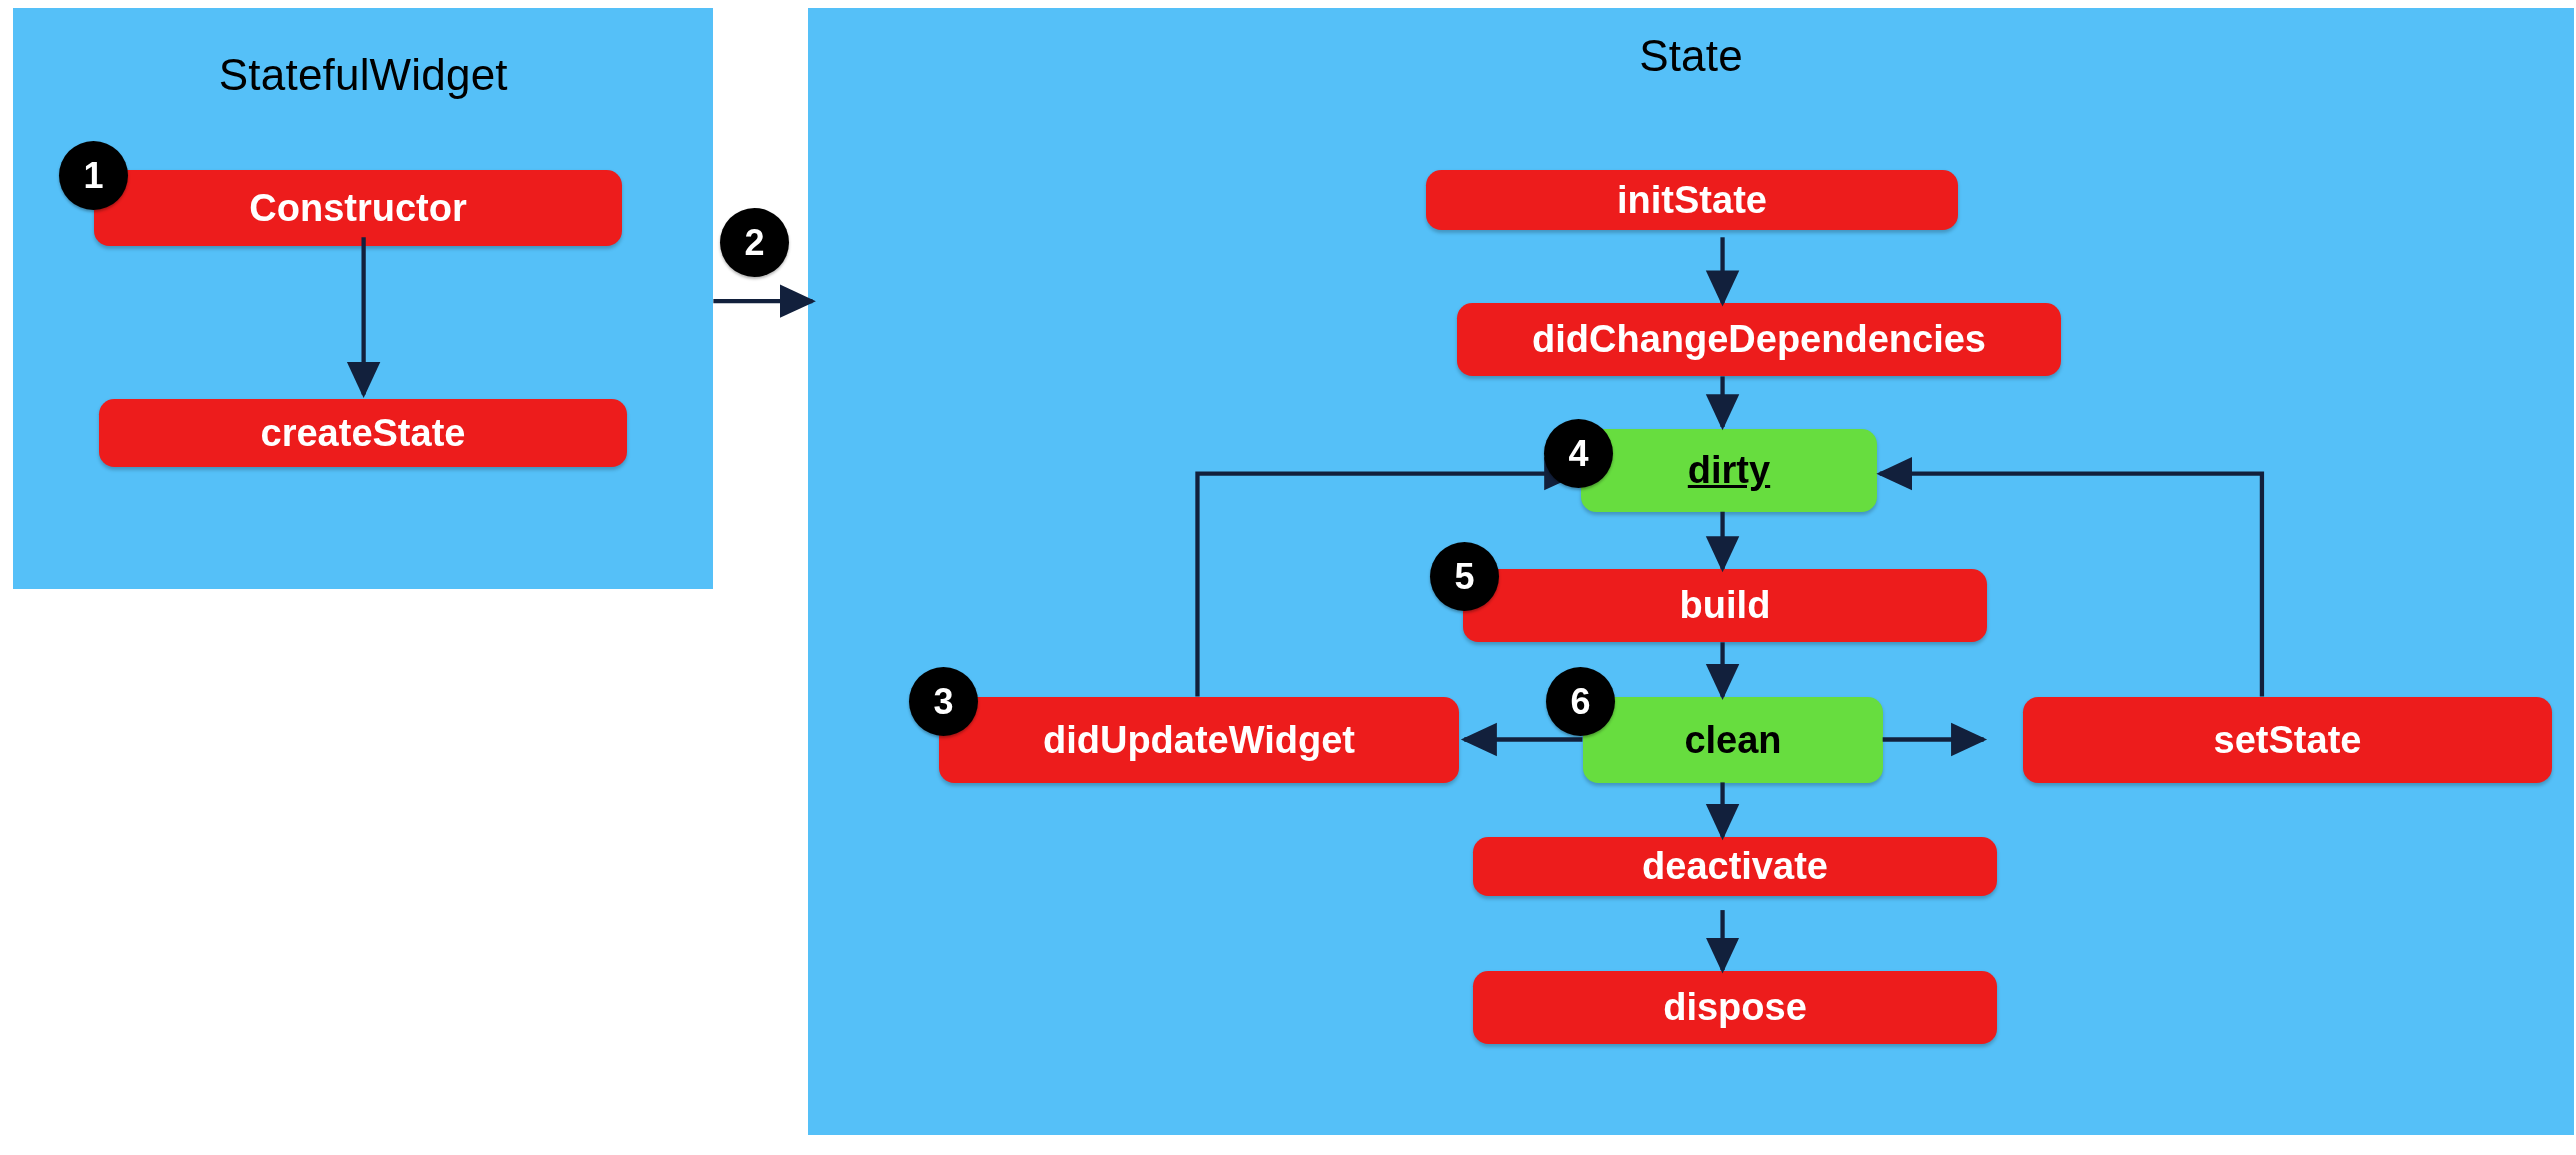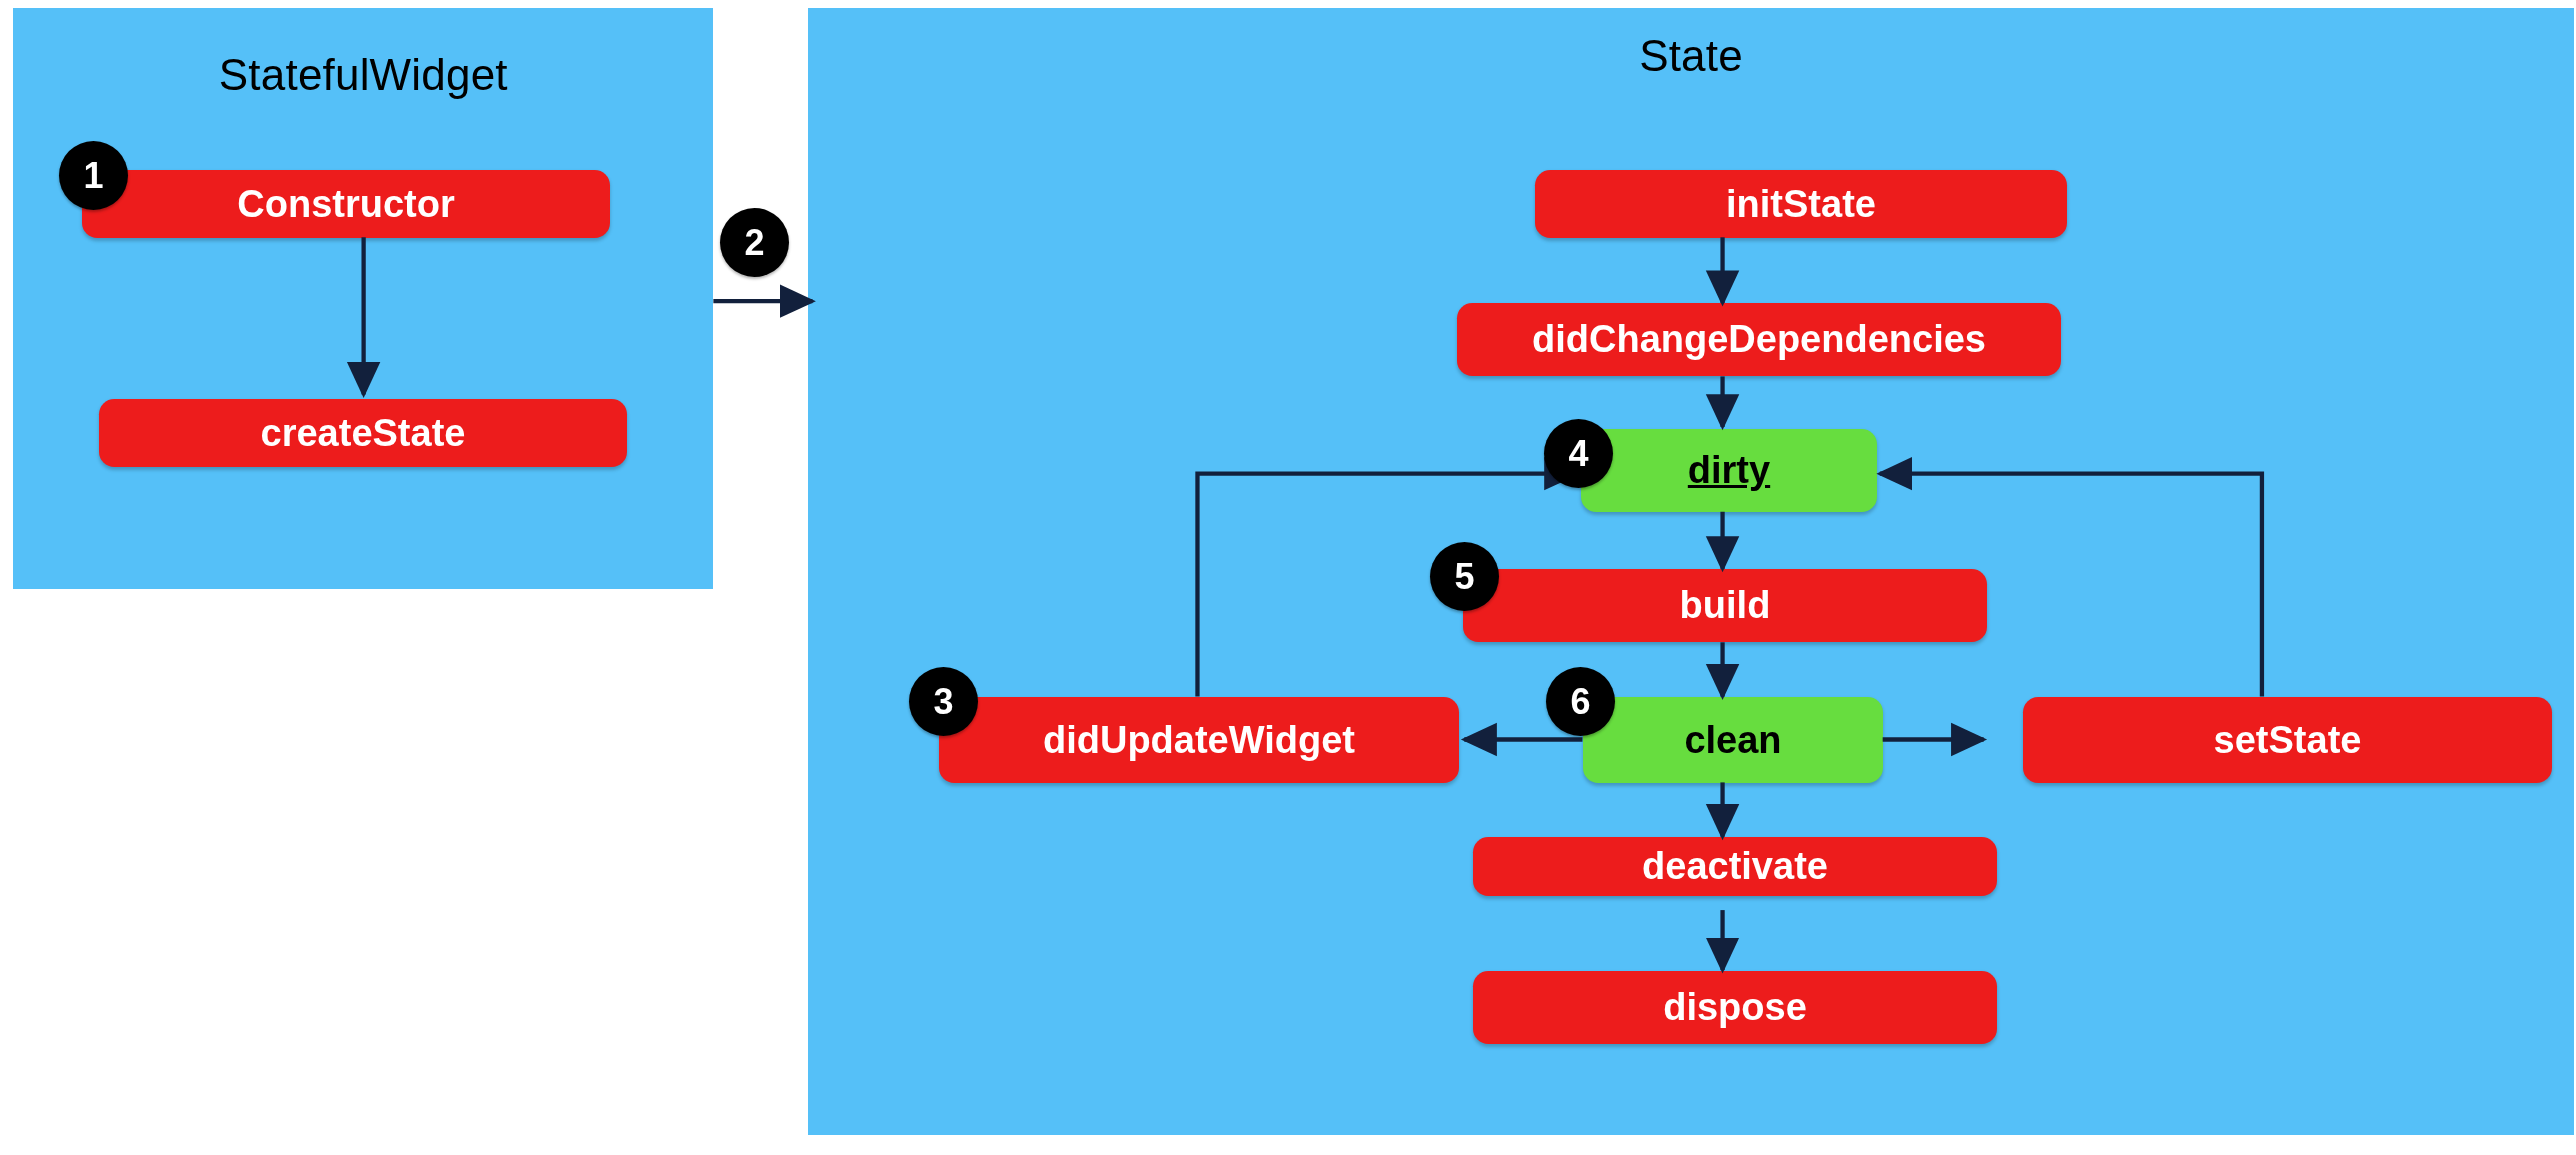--- a/index.html
+++ b/index.html
@@ -122,25 +122,25 @@
       <path d="M1807,955 L1807,1018"></path>
 
       <path d="M1256,731 L1256,497 L1654,497"></path>
 
       <path d="M2373,731 L2373,497 L1972,497"></path>
     </g>
   </svg>
 
   <div class="node-layer">
 
-    <div class="node red" style="left:82px; top:170px; width:528px; height:68px;">Constructor</div>
+    <div class="node red" style="left:94px; top:170px; width:528px; height:76px;">Constructor</div>
 
     <div class="node red" style="left:99px; top:399px; width:528px; height:68px;">createState</div>
 
-    <div class="node red" style="left:1535px; top:170px; width:532px; height:68px;">initState</div>
+    <div class="node red" style="left:1426px; top:170px; width:532px; height:60px;">initState</div>
 
     <div class="node red" style="left:1457px; top:303px; width:604px; height:73px;">didChangeDependencies</div>
 
     <div class="node green" style="left:1581px; top:429px; width:296px; height:83px;text-decoration:underline;">dirty</div>
 
     <div class="node red" style="left:1463px; top:569px; width:524px; height:73px;">build</div>
 
     <div class="node red" style="left:939px; top:697px; width:520px; height:86px;">didUpdateWidget</div>
 
     <div class="node green" style="left:1583px; top:697px; width:300px; height:86px;">clean</div>

